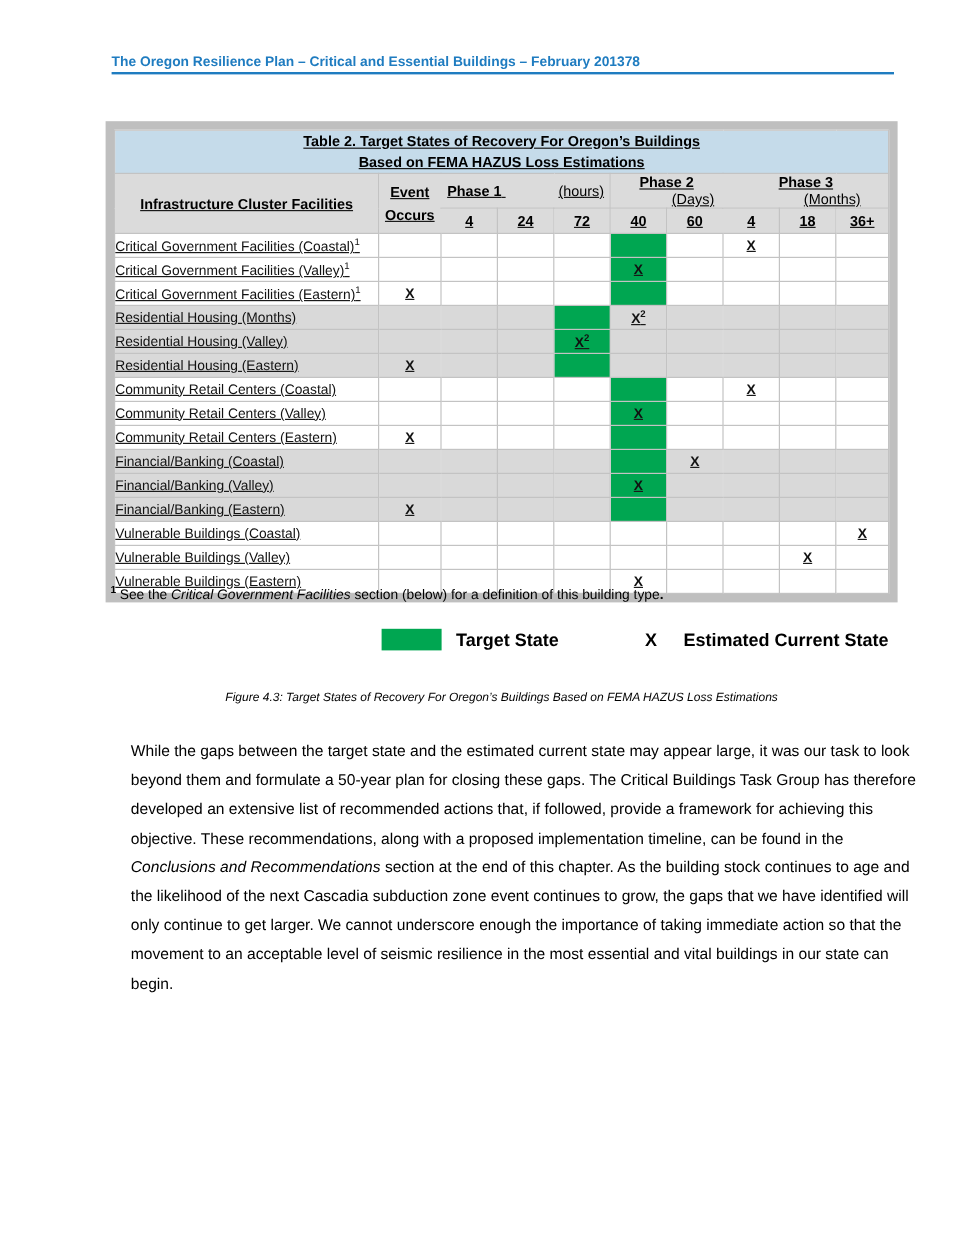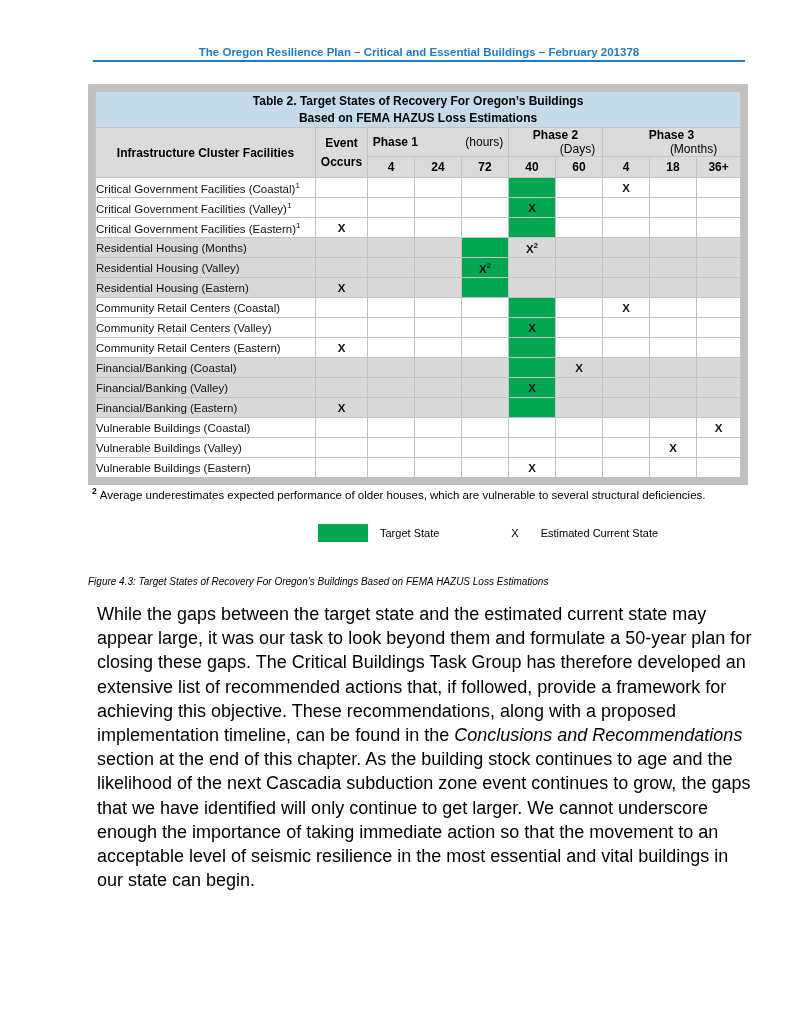--- a/index.html
+++ b/index.html
@@ -9,32 +9,33 @@
     background: #ffffff;
     font-family: "Liberation Sans", sans-serif;
     color: #1a1a1a;
     position: relative;
     overflow: hidden;
   }
 
   
   .page-header {
     position: absolute; left: 93px; top: 46px; width: 652px;
-    display: flex; justify-content: center; align-items: flex-end;
+    display: flex; justify-content: flex-start; align-items: flex-end;
     color: var(--header-blue, #1F7CC0);
     font-weight: bold; font-size: 11.5px;
     border-bottom: 2px solid var(--header-blue, #1F7CC0);
     padding-bottom: 2px;
   }
 
   
   .table-frame {
-    position: absolute; left: 88px; top: 84px;
+    position: absolute; left: 88px; top: 101px;
     border: 7px solid var(--frame-gray, #BFBFBF);
     background: #fff;
+    text-decoration: underline;
   }
   table.recovery {
     border-collapse: collapse; table-layout: fixed;
     width: 645px;
   }
   table.recovery td { border: 1px solid #C3C3C3; padding: 0; overflow: hidden; }
 
   td.table-title {
     background: var(--title-blue, #C5DBEA);
     height: 36px; text-align: center; font-weight: bold; font-size: 12px;
@@ -63,39 +64,39 @@
   .footnotes {
     position: absolute; left: 92px; top: 484px; width: 660px;
     font-size: 11.5px; color: #000;
   }
   .footnote { margin-bottom: 7px; line-height: 14px; }
   .footnote sup { font-size: 8.5px; font-weight: bold; margin-right: 3px; }
   .footnote .period { font-weight: bold; }
 
   .legend {
     position: absolute; left: 93px; top: 524px; width: 660px;
-    display: flex; align-items: center; font-size: 11px; font-weight: normal; color: #000;
+    display: flex; align-items: center; font-size: 15px; font-weight: bold; color: #000;
   }
   .legend-swatch {
     margin-left: 225px; width: 50px; height: 18px;
     background: var(--green, #00A651);
   }
   .legend-target { margin-left: 12px; }
   .legend-x { margin-left: 72px; }
   .legend-current { margin-left: 22px; }
 
   
   .figure-caption {
     position: absolute; left: 88px; top: 576px; width: 660px;
-    text-align: left; font-style: italic; font-size: 10px; color: #000;
+    text-align: center; font-style: italic; font-size: 10px; color: #000;
   }
   .body-text {
     position: absolute; left: 93px; top: 598px; width: 658px;
-    font-size: 18px; line-height: 24.2px; color: #000;
-    margin: 4px;
+    font-size: 13px; line-height: 24.2px; color: #000;
+    margin: 16px;
   }
 </style>
 </head>
 <body style="--green: #00A651; --title-blue: #C5DBEA; --header-gray: #DBDBDB; --shade-gray: #D9D9D9; --frame-gray: #BFBFBF; --header-blue: #1F7CC0;">
 
 <div class="page-header">
   <span>The Oregon Resilience Plan – Critical and Essential Buildings – February 2013</span>
   <span>78</span>
 </div>
 
@@ -318,21 +319,21 @@
           <td class="mark-cell"></td>
           <td class="mark-cell"></td>
           <td class="mark-cell"></td>
           <td class="mark-cell"></td>
         </tr>
       </tbody>
   </table>
 </div>
 
 <div class="footnotes">
-  <div class="footnote"><sup>2</sup><span>Average underestimates expected performance of older houses, which are vulnerable to several structural deficiencies.</span><i></i><span></span><span class="period"></span></div>
+  <div class="footnote"><sup>1</sup><span>See the </span><i>Critical Government Facilities</i><span> section (below) for a definition of this building type</span><span class="period">.</span></div>
 </div>
 
 <div class="legend">
   <span class="legend-swatch"></span>
   <span class="legend-target">Target State</span>
   <span class="legend-x">X</span>
   <span class="legend-current">Estimated Current State</span>
 </div>
 
 <div class="figure-caption">Figure 4.3: Target States of Recovery For Oregon’s Buildings Based on FEMA HAZUS Loss Estimations</div>

